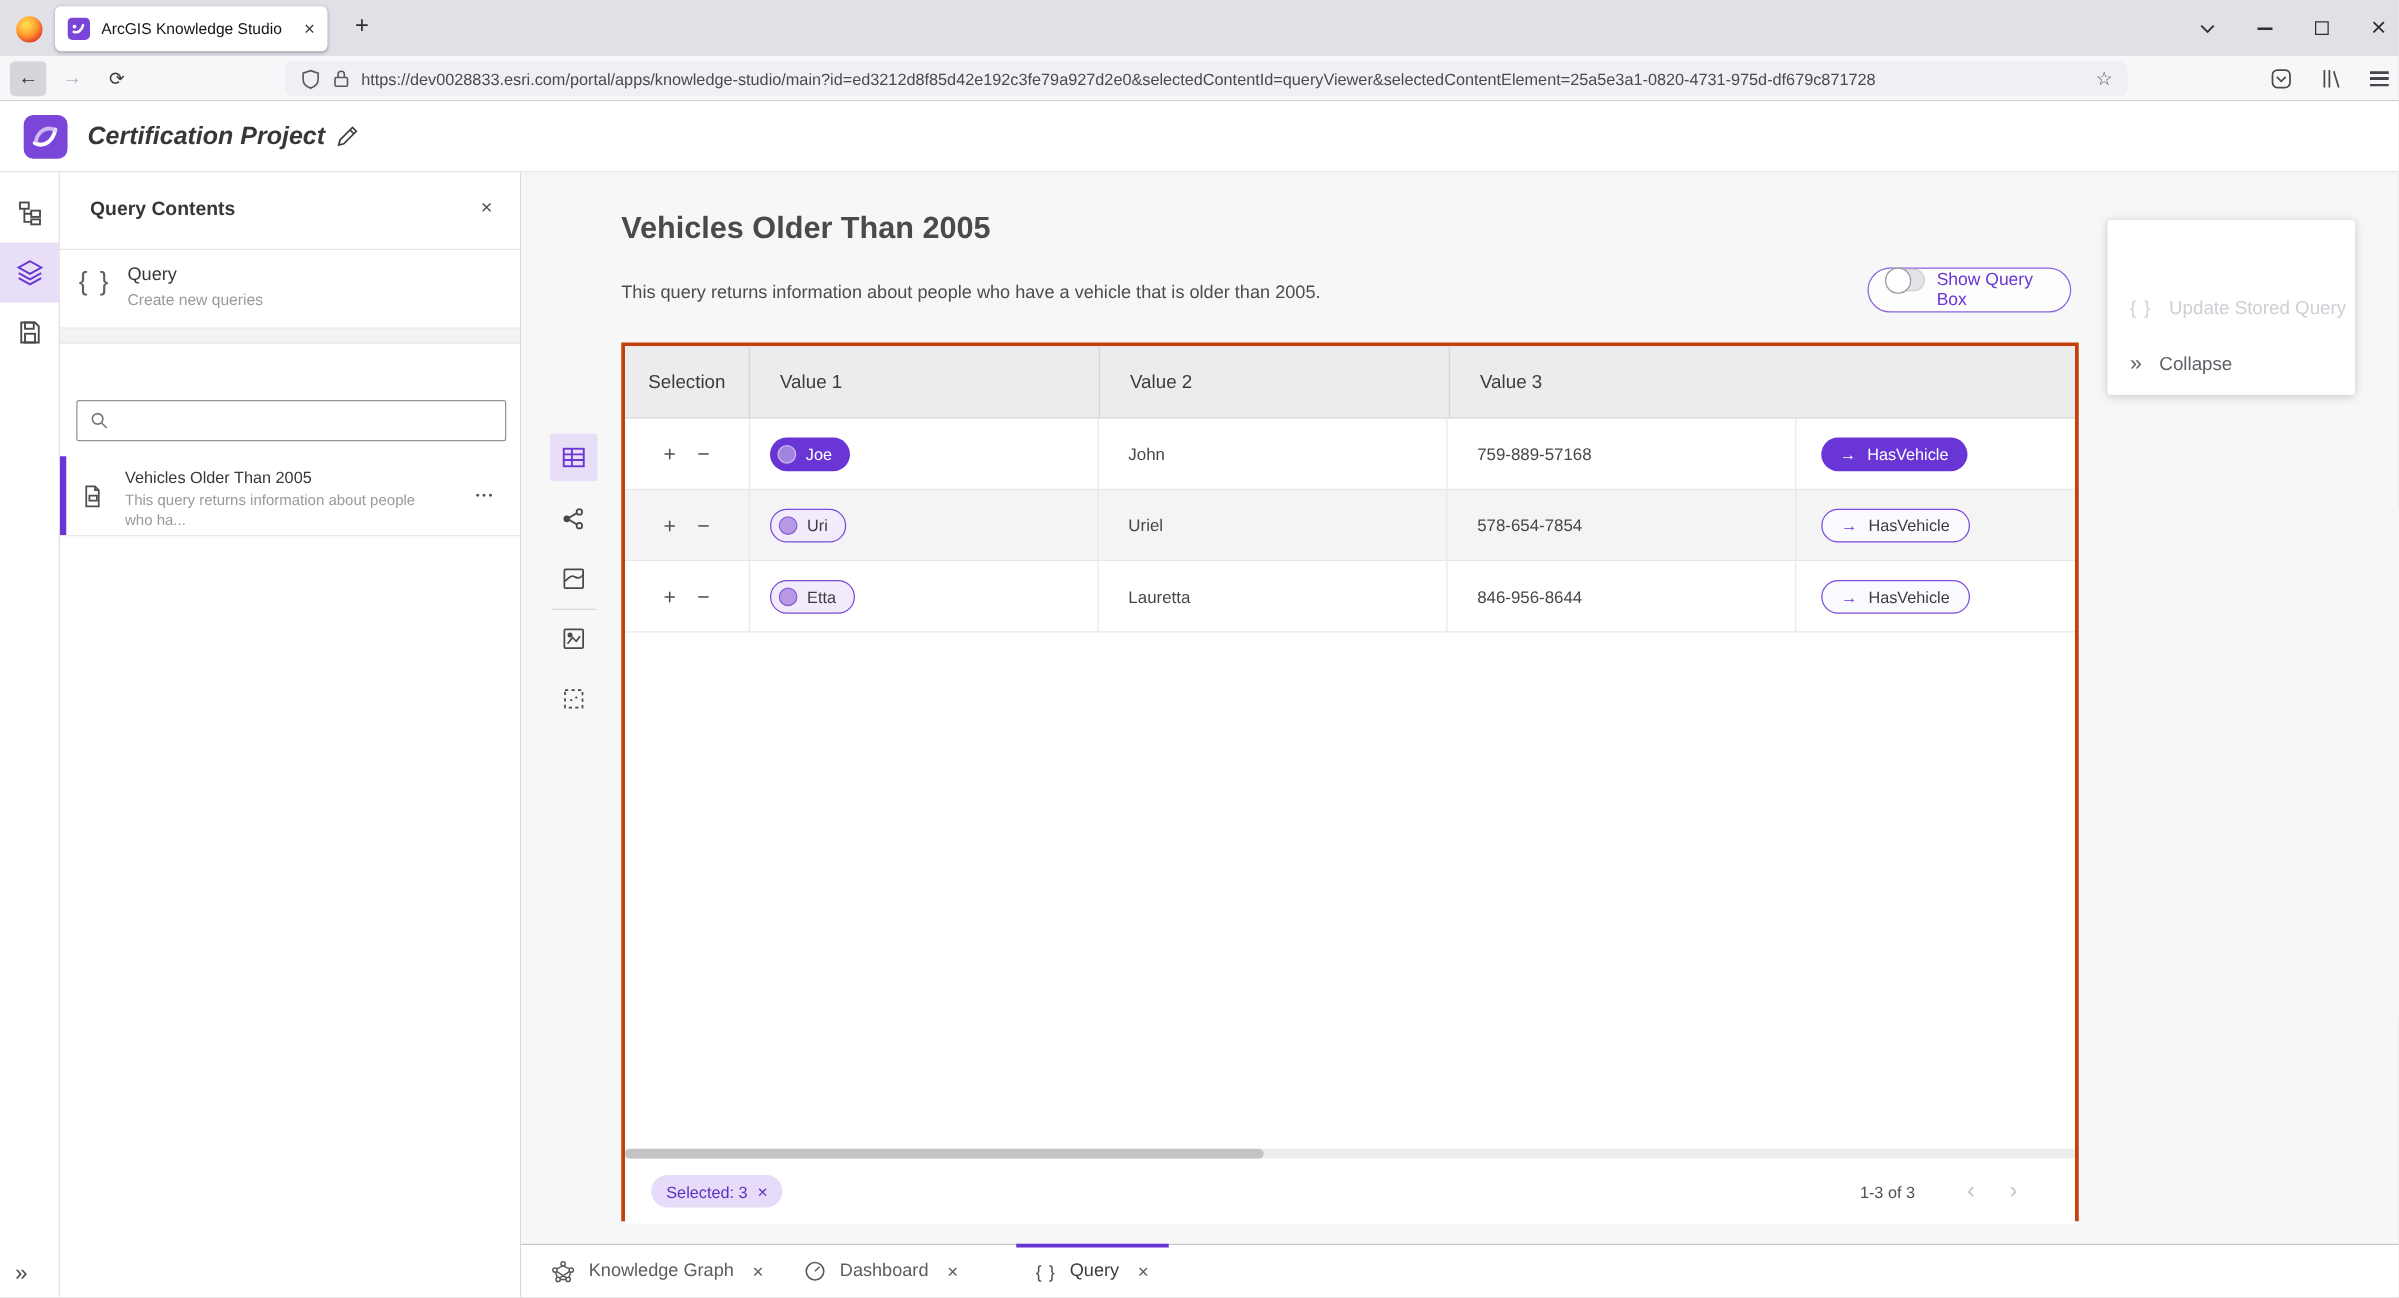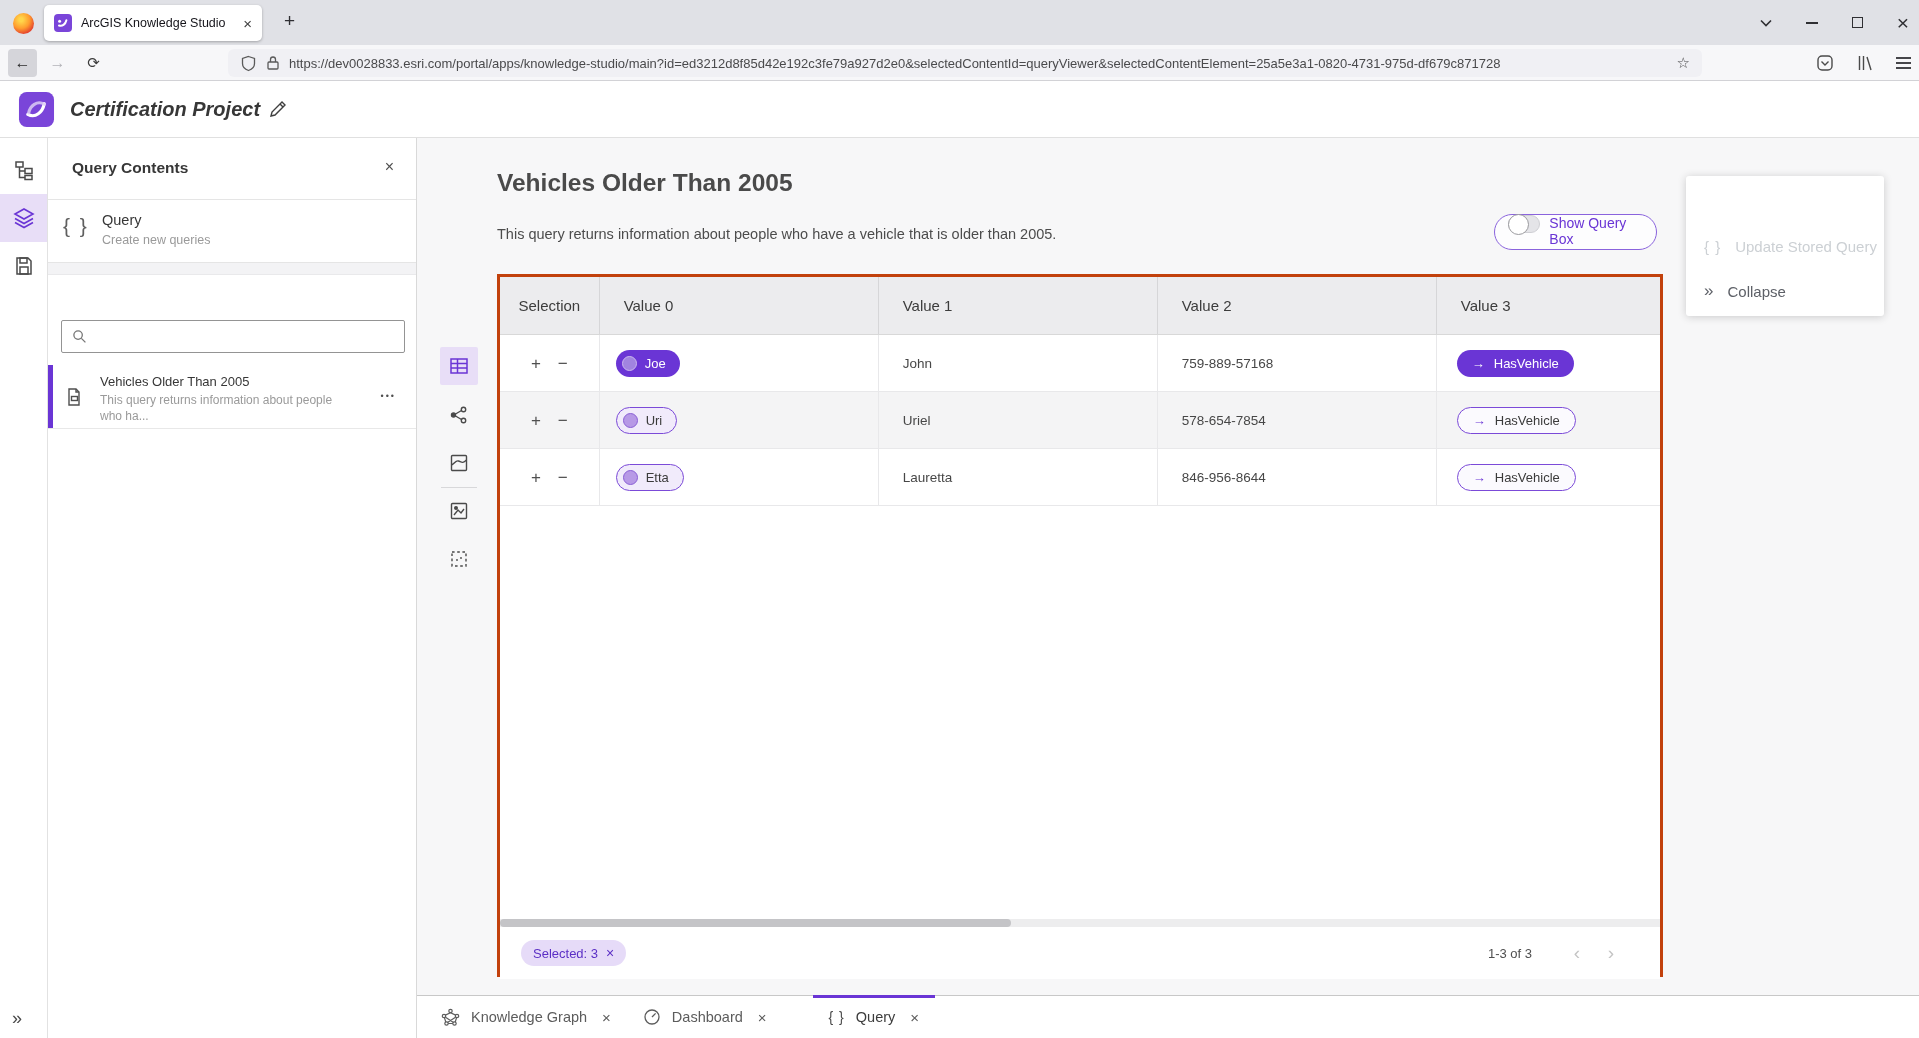--- a/index.html
+++ b/index.html
@@ -352,21 +352,20 @@
       <svg width="20" height="20" viewBox="0 0 20 20">
           <rect x="3" y="3" width="14" height="14" fill="none" stroke="#4a4a4a" stroke-width="1.4" stroke-dasharray="2.6 2.6"></rect>
           <circle cx="8" cy="11" r="0.9" fill="#4a4a4a"></circle>
           <circle cx="12" cy="9" r="0.9" fill="#4a4a4a"></circle>
         </svg>
     </div>
 
     <div id="card">
       <div id="thead">
         <div class="hcell w-sel">Selection</div>
-        <div class="hcell w-v0">Value 0</div>
         <div class="hcell w-v1">Value 1</div>
         <div class="hcell w-v2">Value 2</div>
         <div class="hcell w-v3">Value 3</div>
       </div>
 
       <div class="trow" style="top:58px;">
         <div class="cell w-sel sel">
           <span class="pm">+</span>
           <span class="pm">−</span>
         </div>

